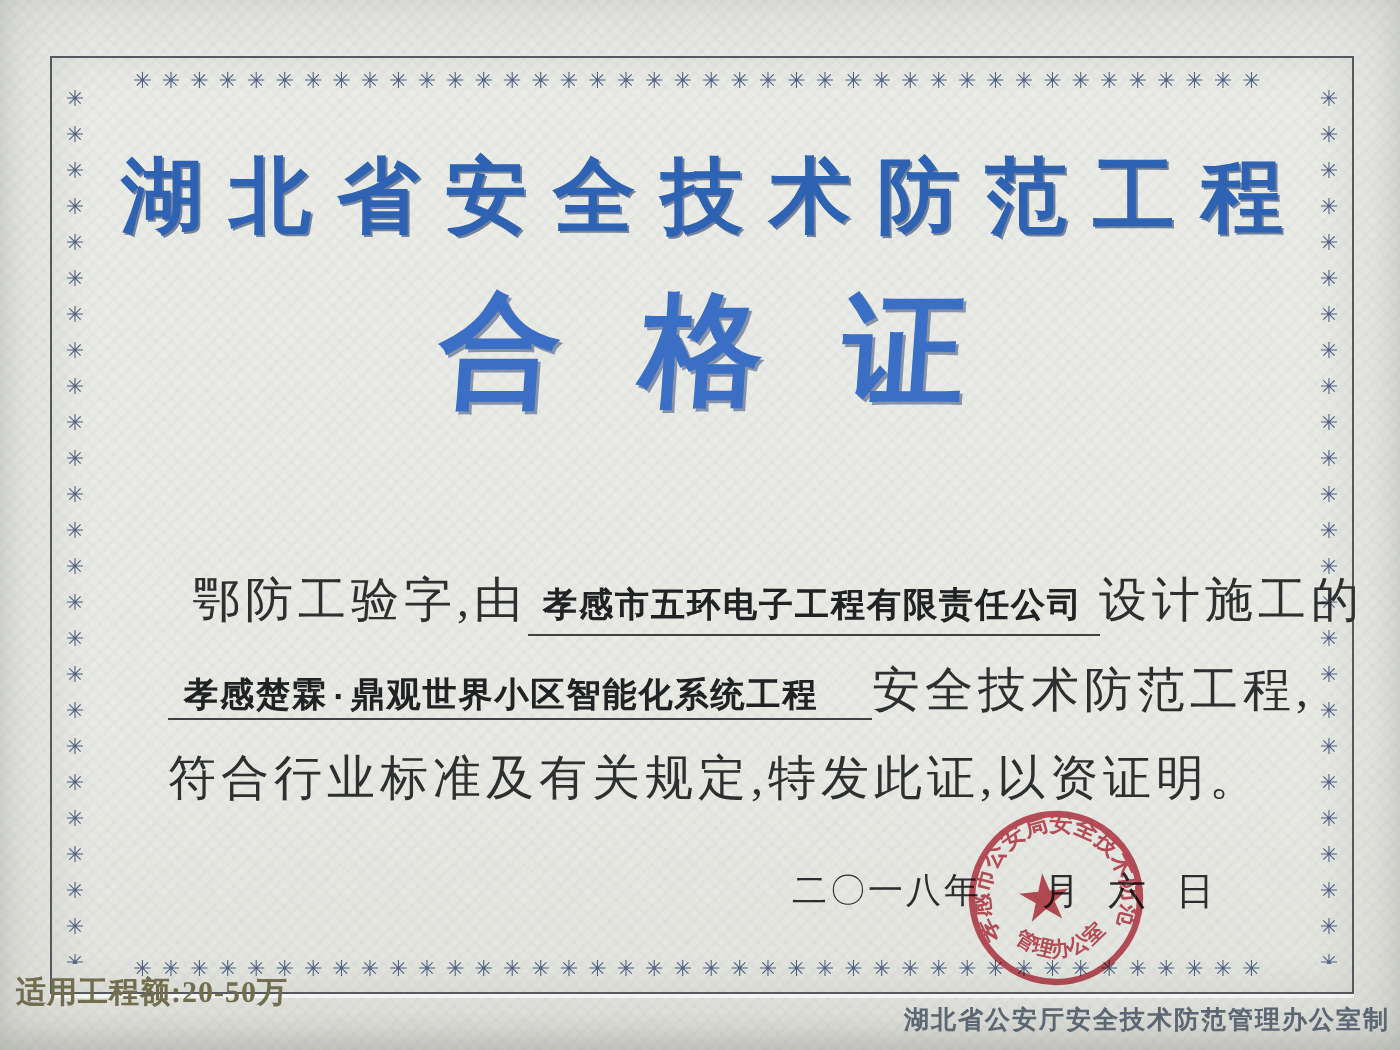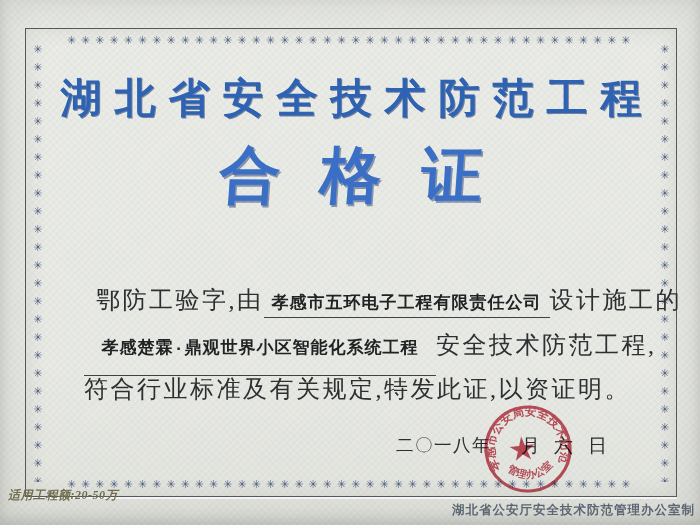--- a/index.html
+++ b/index.html
@@ -65,38 +65,38 @@
     font-size:24px;color:var(--body-text);letter-spacing:2.5px;
   }
   .l1{left:70px;top:255px;}
   .l2{left:58px;top:300px;}
   .l3{left:58px;top:344px;}
   .fillin{
     font-family:Liberation Mono, monospace;
     font-weight:bold;font-size:17px;letter-spacing:1px;color:#202224;
     border-bottom:1.8px solid #3f4143;padding:0 8px 3px 8px;
   }
-  .fillin.blank{min-width:352px;text-align:center;padding-bottom:16px;}
+  .fillin.blank{min-width:352px;padding-bottom:0;}
   .l2 .after{margin-left:0;}
 
   .dateline{position:absolute;left:0;top:404px;width:652px;height:30px;color:#2b2d2f;}
   .dateline span{position:absolute;white-space:nowrap;}
   .d-year{left:370px;font-size:17.5px;letter-spacing:1.5px;}
   .d-month{left:495px;font-size:19px;}
   .d-dayval{left:528px;font-size:19px;}
   .d-daylab{left:562px;font-size:19px;}
 
   .seal{
     position:absolute;left:443px;top:364px;width:118px;height:112px;
     transform:rotate(-6deg);mix-blend-mode:multiply;opacity:.88;
   }
 
   .footer-left{
-    position:absolute;left:8px;top:487px;font-size:12px;font-weight:bold;
-    color:var(--footer-left);letter-spacing:.5px;white-space:nowrap;font-style:italic;
+    position:absolute;left:8px;top:487px;font-size:15px;font-weight:bold;
+    color:var(--footer-left);letter-spacing:.5px;white-space:nowrap;
   }
   .footer-right{
     position:absolute;right:5px;top:502px;font-size:12.5px;font-weight:bold;
     color:var(--footer-right);letter-spacing:1px;white-space:nowrap;
   }
 </style>
 </head>
 <body>
 
 <div class="photo">

